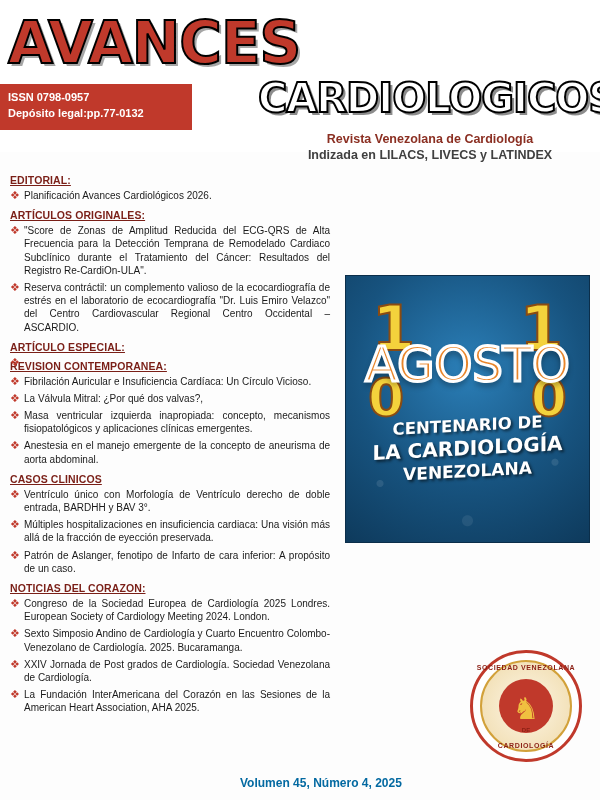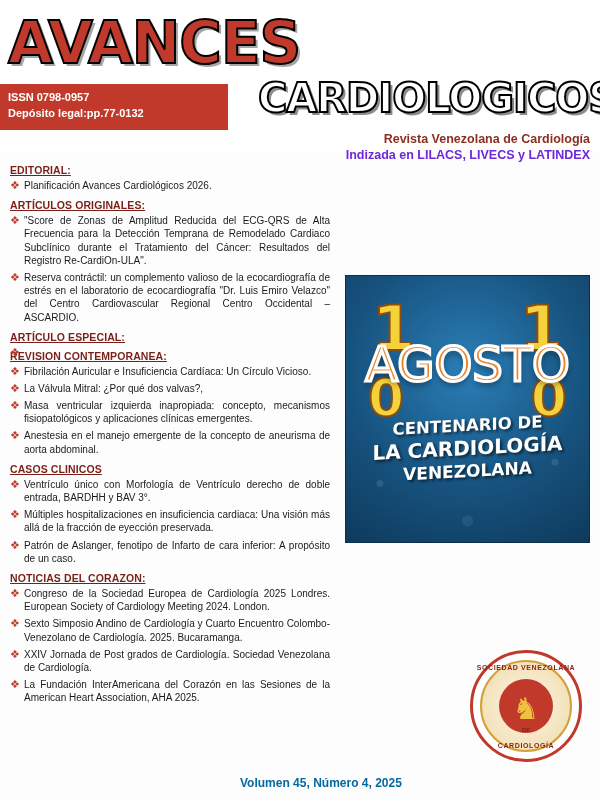--- a/index.html
+++ b/index.html
@@ -39,53 +39,53 @@
     font-weight:bold;
     font-size:40px;
     letter-spacing:-1px;
     color:#ffffff;
     -webkit-text-stroke:2px #000;
     text-shadow:3px 3px 0 rgba(0,0,0,0.45);
     line-height:1;
   }
   .issn-box {
     position:absolute; left:0px; top:84px;
-    width:228px; height:46px;
+    width:192px; height:46px;
     background:#c0392b;
     color:#fff;
     font-size:11px;
     font-weight:bold;
     padding:6px 8px;
     line-height:1.45;
   }
   .subtitle {
     position:absolute; left:270px; top:131px;
     width:320px;
-    text-align:right;
+    text-align:center;
     font-size:12.5px;
     font-weight:bold;
     color:#8b2f22;
     line-height:1.3;
   }
-  .subtitle .s2 { color:#6d28d9; }
+  .subtitle .s2 { color:#404040; }
 
   
   .content {
     position:absolute; left:10px; top:160px;
     width:320px;
   }
   .sec-head {
     font-size:10.5px;
     font-weight:bold;
     color:#7a1f17;
     text-decoration:underline;
     margin:7px 0 3px 0;
     letter-spacing:0.1px;
   }
-  .sec-head.first { margin-top:4px; }
+  .sec-head.first { margin-top:14px; }
   .item {
     position:relative;
     padding-left:14px;
     font-size:10px;
     line-height:1.32;
     color:#1a1a1a;
     margin-bottom:4px;
     text-align:justify;
   }
   .item .bullet {

